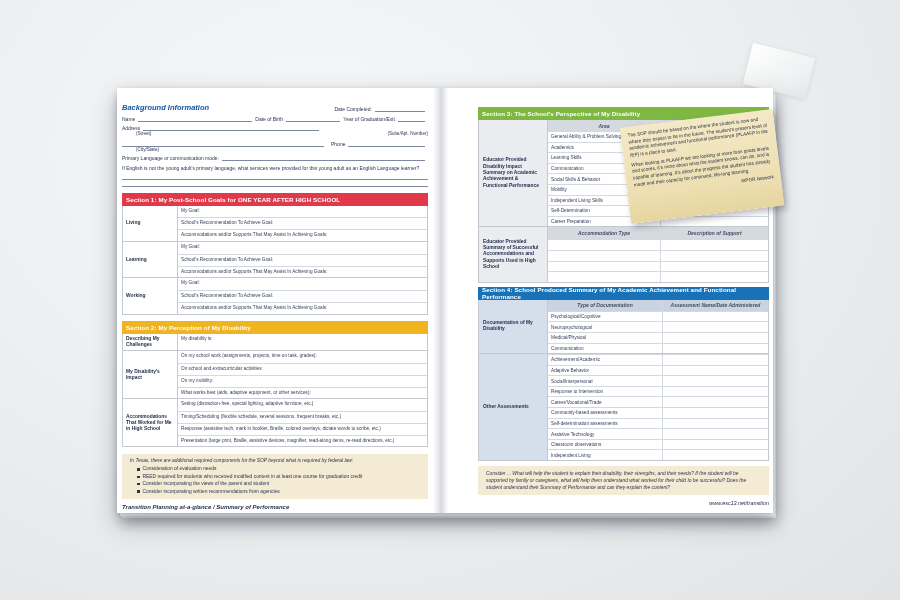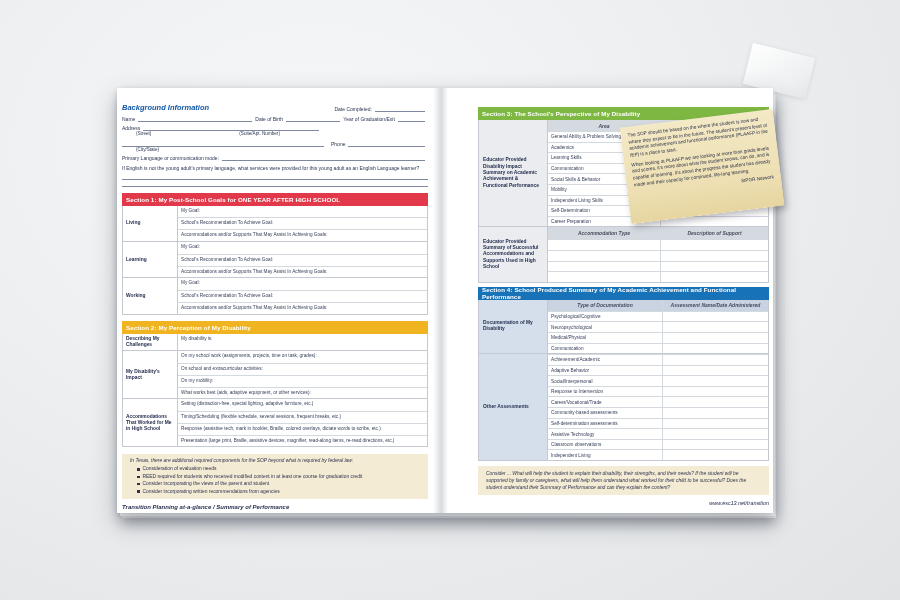--- a/index.html
+++ b/index.html
@@ -16,21 +16,21 @@
     background:linear-gradient(135deg,#ffffff 0%,#eef0f1 70%,#e3e5e7 100%);
     transform:rotate(14deg);box-shadow:0 1px 5px rgba(0,0,0,.10);z-index:1;}
   .spread{position:absolute;left:117px;top:88px;width:656px;height:425px;background:#ffffff;
     box-shadow:0 10px 24px rgba(45,55,68,.30), 0 2px 5px rgba(0,0,0,.12);z-index:2;}
   .page-left{position:absolute;left:0;top:0;width:316px;height:100%;padding:15px 5px 0 5px;}
   .fold{position:absolute;left:316px;top:0;width:15px;height:100%;
     background:linear-gradient(90deg, rgba(110,120,132,0) 0%, rgba(110,120,132,.22) 45%, rgba(110,120,132,.28) 55%, rgba(110,120,132,0) 100%);}
   .page-right{position:absolute;left:331px;top:0;right:0;height:100%;padding:19px 4px 0 30px;}
 
   
-  .birow{display:flex;align-items:flex-end;margin-top:4px;}
+  .birow{display:flex;align-items:flex-end;margin-top:4px;justify-content:space-between;}
   .bi-title{color:#1558a7;font-weight:bold;font-style:italic;font-size:7.5px;}
   .lbl{font-size:5px;color:#2a3553;white-space:nowrap;}
   .sublbl{font-size:4.6px;color:#2a3553;white-space:nowrap;line-height:1;}
   .ln{border-bottom:1px solid #7d87a0;height:5px;margin:0 3px;}
   .spacer{flex:1;}
   .question{font-size:5px;color:#2a3553;line-height:1.5;margin-top:4px;}
   .ln-full{height:7px;border-bottom:1px solid #7d87a0;}
 
   
   .bar{height:13px;display:flex;align-items:center;padding-left:4px;color:#fff;

